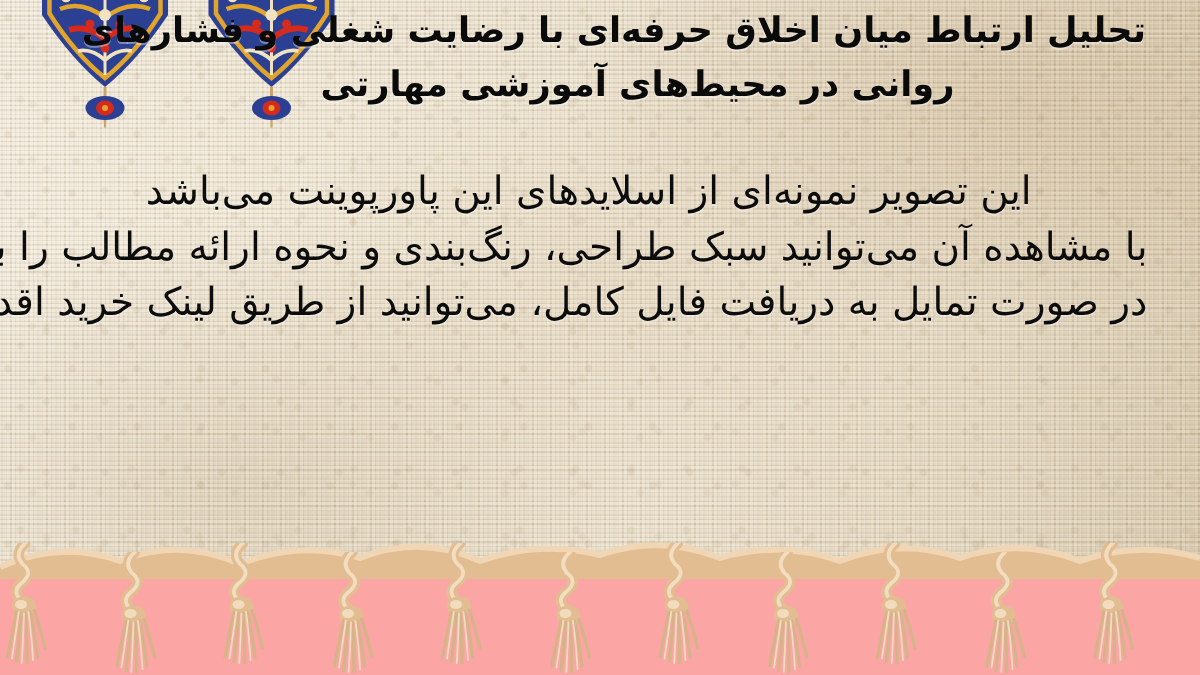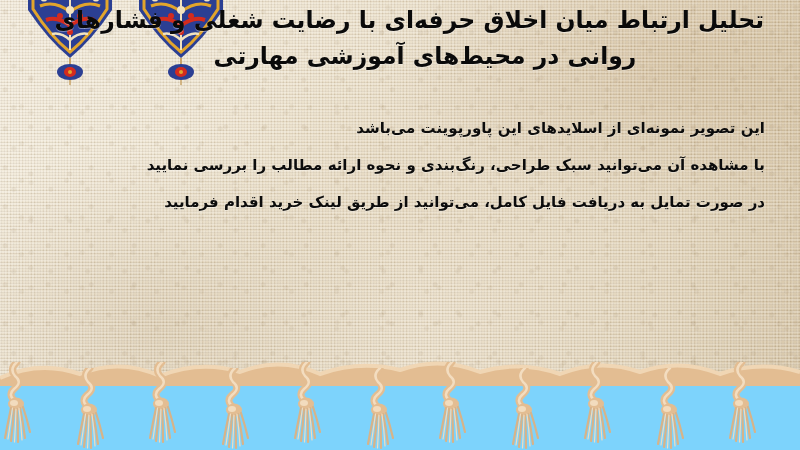--- a/index.html
+++ b/index.html
@@ -3,21 +3,21 @@
 <meta charset="utf-8">
 <style>
   html,body{margin:0;padding:0;}
   body{
     width:800px;height:450px;overflow:hidden;
     font-family:"DejaVu Sans","Liberation Sans",sans-serif;
     background:#000;
   }
   #slide{
     position:relative;width:800px;height:450px;overflow:hidden;
-    background:#7dd3fc;
+    background:#fca5a5;
   }
 
   
   #canvas-field{
     position:absolute;left:0;top:0;width:800px;height:381px;
     background:
       radial-gradient(ellipse 420px 200px at 86% 18%, rgba(205,182,146,.55) 0%, rgba(205,182,146,0) 72%),
       radial-gradient(ellipse 380px 260px at 20% 86%, rgba(198,177,142,.40) 0%, rgba(198,177,142,0) 70%),
       radial-gradient(ellipse 300px 180px at 50% 48%, rgba(222,206,176,.35) 0%, rgba(222,206,176,0) 75%),
       linear-gradient(100deg,#f3ecdd 0%,#efe6d3 30%,#eadfca 58%,#e3d6bd 82%,#d8c8ab 100%);
@@ -61,23 +61,23 @@
     color:#0a0a0a;
     font-weight:bold;font-size:23.5px;line-height:36px;
     letter-spacing:-.2px;
     text-shadow:0 1px 0 rgba(255,255,255,.38);
   }
   #title-block .tline{white-space:nowrap;}
   #title-line-2{text-align:center;padding-left:62px;}
 
   #body-block{
     position:absolute;right:35px;top:110px;width:745px;
-    text-align:right;direction:rtl;
+    text-align:center;direction:rtl;
     color:#0c0c0c;
-    font-size:15px;line-height:37px;font-weight:bold;
+    font-size:26px;line-height:37px;font-weight:normal;
     letter-spacing:-.15px;
     text-shadow:0 1px 0 rgba(255,255,255,.34);
   }
   #body-block .bline{white-space:nowrap;}
 
   
   #fringe-zone{
     position:absolute;left:0;top:352px;width:800px;height:98px;
   }
   #fringe-cord{

